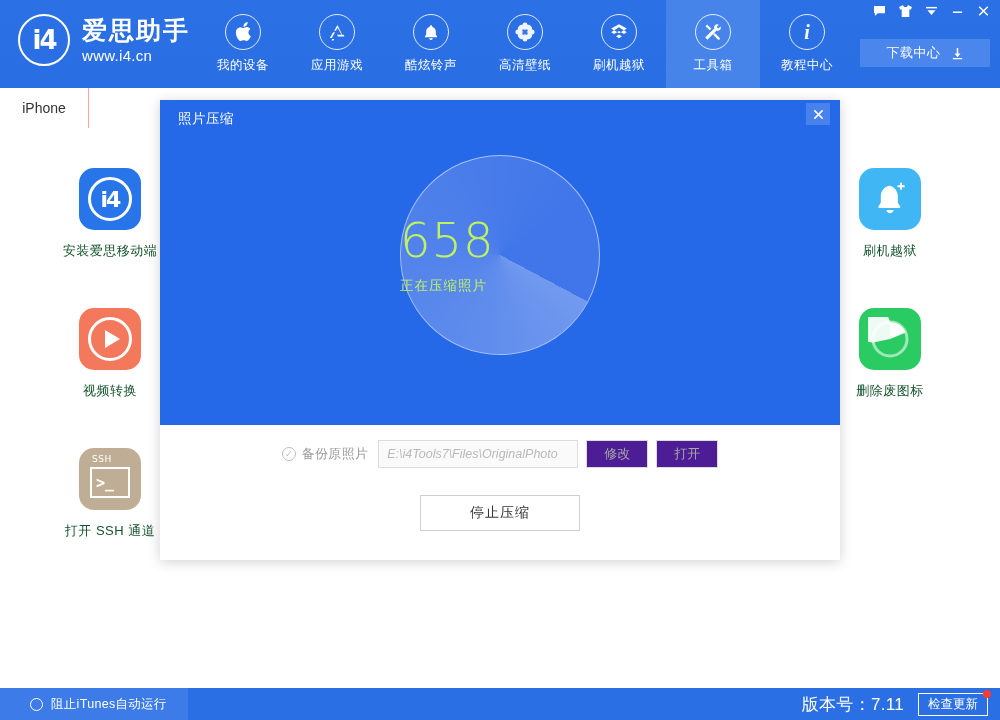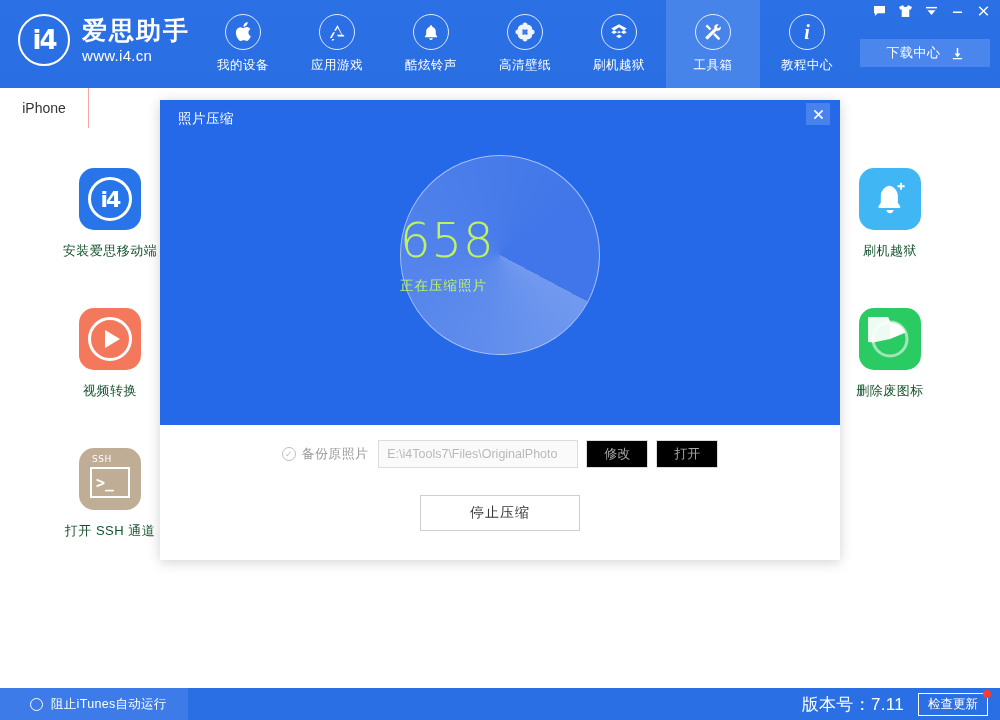--- a/index.html
+++ b/index.html
@@ -373,26 +373,27 @@
     width: 200px;
     height: 28px;
     border: 1px solid #dcdcdc;
     box-sizing: border-box;
     background: #fafafa;
     color: #b9b9b9;
     font-size: 12.5px;
     padding: 8px 8px;
     font-family: "Liberation Sans", sans-serif;
     outline: none;
+    font-style: italic;
   }
   .small-btn {
     width: 62px; height: 28px;
     border: 1px solid #dcdcdc;
     box-sizing: border-box;
-    background: #000000;
+    background: #4c1d95;
     color: #a8a8a8;
     font-size: 13px;
     margin-left: 8px;
     cursor: pointer;
     font-family: "Liberation Sans", sans-serif;
   }
   .stop-btn {
     position: absolute;
     left: 50%; top: 70px;
     transform: translateX(-50%);

